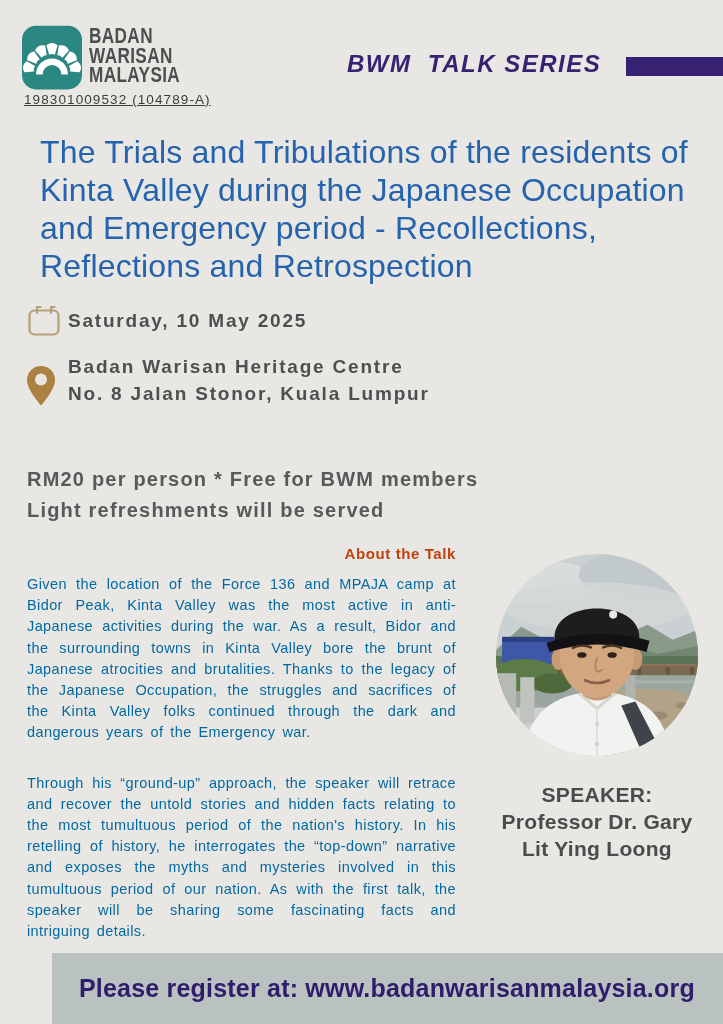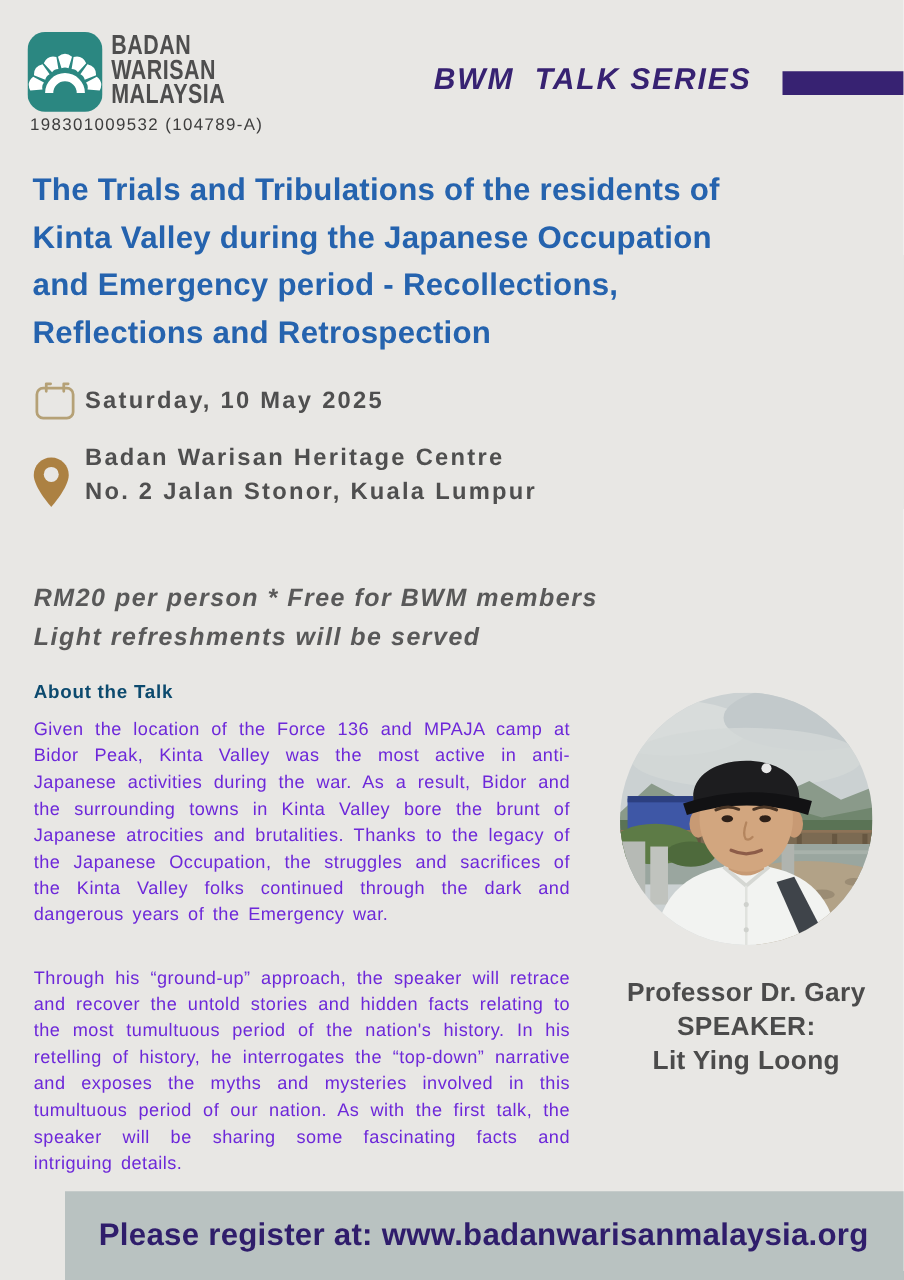--- a/index.html
+++ b/index.html
@@ -8,48 +8,48 @@
     background:#e8e7e4;font-family:"Liberation Sans",sans-serif;
   }
   
   .logo{position:absolute;left:22px;top:25px;display:flex;align-items:flex-start;}
   .logo-badge{width:60px;height:65px;display:block;}
   .logo-name{margin-left:7px;padding-top:1px;}
   .logo-name div{
     font-size:22px;font-weight:700;color:#4e4e4e;line-height:19.5px;
     letter-spacing:.5px;transform:scaleX(.78);transform-origin:left center;white-space:nowrap;
   }
-  .logo-reg{position:absolute;left:24px;top:92px;font-size:13.5px;letter-spacing:1.1px;color:#3d3d3d;}
+  .logo-reg{position:absolute;left:24px;top:92px;font-size:13.5px;letter-spacing:1.1px;color:#3d3d3d;text-decoration:underline;}
   .series-title{
     position:absolute;left:347px;top:50px;font-size:24px;font-weight:700;
     color:#372272;letter-spacing:1.5px;white-space:pre;font-style:italic;
   }
   .series-bar{position:absolute;left:626px;top:57px;width:97px;height:19px;background:#372272;}
   
   .title{position:absolute;left:26px;top:133px;margin:0;}
   .title div{
-    font-size:25px;font-weight:700;color:#2563ae;line-height:38px;
-    letter-spacing:.2px;white-space:nowrap;
+    font-size:32px;font-weight:400;color:#2563ae;line-height:38px;
+    letter-spacing:.2px;white-space:nowrap;margin-left:14px;
   }
   
   .details{position:absolute;left:26px;top:303px;}
   .detail-row{display:flex;align-items:center;}
   .detail-row.venue{align-items:flex-end;margin-top:14px;}
   .detail-row.time{margin-top:18px;}
   .detail-icon{flex:0 0 42px;width:42px;display:flex;align-items:center;}
   .detail-text{font-size:19px;font-weight:700;color:#4f4f4f;letter-spacing:1.8px;}
   .venue .detail-text{line-height:27px;}
   
-  .pricing{position:absolute;left:27px;top:464px;font-style:italic;}
+  .pricing{position:absolute;left:27px;top:464px;}
   .pricing div{font-size:20px;font-weight:600;color:#595959;letter-spacing:1.2px;line-height:31px;}
   
   .about{position:absolute;left:27px;top:545px;width:429px;}
-  .about-heading{font-size:15px;font-weight:700;color:#0c4a6e;letter-spacing:.6px;}
+  .about-heading{font-size:15px;font-weight:700;color:#c2410c;letter-spacing:.6px;text-align:right;}
   .about p{
-    margin:12px 0 0;font-size:14.5px;line-height:21.2px;color:#6d28d9;
+    margin:12px 0 0;font-size:14.5px;line-height:21.2px;color:#0369a1;
     text-align:justify;letter-spacing:.4px;word-spacing:2.5px;
   }
   .about p + p{margin-top:29px;}
   
   .speaker{position:absolute;left:477px;top:554px;width:240px;text-align:center;}
   .speaker-photo{width:202px;height:202px;margin:0 auto;display:block;}
   .speaker-caption{margin-top:25px;font-size:21px;font-weight:600;color:#4b4b4b;line-height:27px;letter-spacing:.3px;}
   
   .footer{
     position:absolute;left:16px;bottom:0;width:723px;height:71px;background:#b9c2c1;
@@ -108,21 +108,21 @@
     </div>
     <div class="detail-row venue">
       <span class="detail-icon">
         <svg width="30" height="42" viewBox="0 0 30 42">
           <path d="M15 1 C7 1 1 7.3 1 15 C1 25 15 40.5 15 40.5 C15 40.5 29 25 29 15 C29 7.3 23 1 15 1 Z" fill="#ac8142"></path>
           <circle cx="15" cy="14.5" r="6" fill="#e8e7e4"></circle>
         </svg>
       </span>
       <span class="detail-text">
         <div>Badan Warisan Heritage Centre</div>
-        <div>No. 2 Jalan Stonor, Kuala Lumpur</div>
+        <div>No. 8 Jalan Stonor, Kuala Lumpur</div>
       </span>
     </div>
   </div>
 
   <div class="pricing">
     <div>RM20 per person * Free for BWM members</div>
     <div>Light refreshments will be served</div>
   </div>
 
   <div class="about">
@@ -183,22 +183,22 @@
         <circle cx="116" cy="60" r="4" fill="#e8e8e8"></circle>
         <path d="M76 93 Q85 88.5 94 92.5" stroke="#4a3525" stroke-width="2.4" fill="none" stroke-linecap="round"></path>
         <path d="M106 92.5 Q115 88.5 124 93" stroke="#4a3525" stroke-width="2.4" fill="none" stroke-linecap="round"></path>
         <ellipse cx="85" cy="100" rx="4.6" ry="2.8" fill="#2e2018"></ellipse>
         <ellipse cx="115" cy="100" rx="4.6" ry="2.8" fill="#2e2018"></ellipse>
         <path d="M100 103 Q97 112 99.5 116 Q102.5 117.5 105 114.5" stroke="#b4855e" stroke-width="1.8" fill="none" stroke-linecap="round"></path>
         <path d="M88 125 Q100 130.5 112 125" stroke="#8d5c48" stroke-width="2.6" fill="none" stroke-linecap="round"></path>
       </g>
     </svg>
     <div class="speaker-caption">
+      <div>SPEAKER:</div>
       <div>Professor Dr. Gary</div>
-      <div>SPEAKER:</div>
       <div>Lit Ying Loong</div>
     </div>
   </div>
 
   <div class="footer">
     <div class="footer-text"><span>Please register at: </span><span>www.badanwarisanmalaysia.org</span></div>
   </div>
 
 </div>
 

